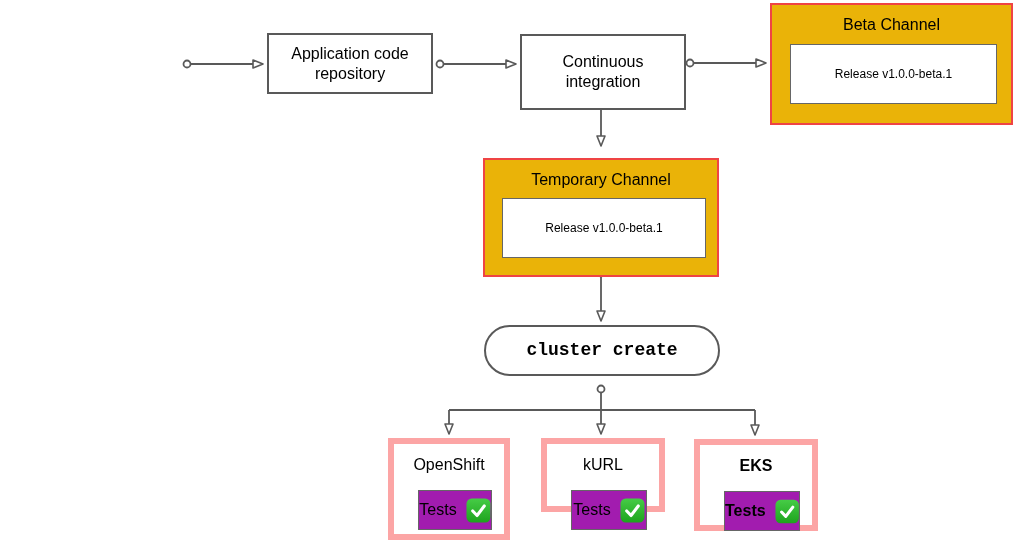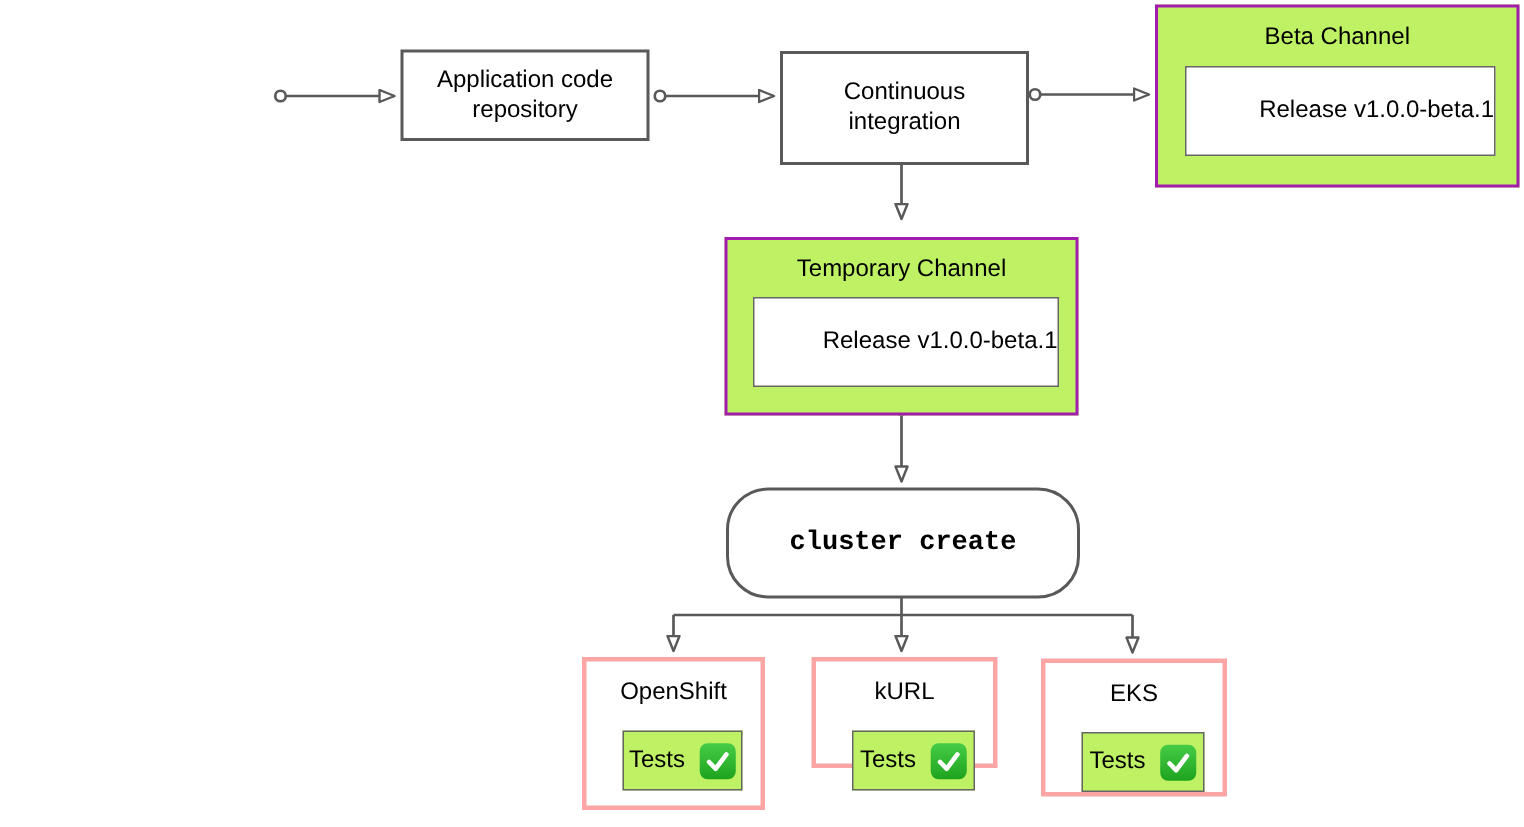--- a/index.html
+++ b/index.html
@@ -10,44 +10,44 @@
   .wires { position:absolute; left:0; top:0; }
 
   .node {
     position:absolute; background:#ffffff; border:2px solid #595959;
     box-sizing:border-box; display:flex; align-items:center; justify-content:center;
     text-align:center; font-size:16px; line-height:1.25;
   }
   #node-tag     { left:4px;   top:39px;  width:178px; height:50px; }
   #node-repo    { left:267px; top:33px;  width:166px; height:61px; padding:0 10px; }
   #node-ci      { left:520px; top:34px;  width:166px; height:76px; padding:0 22px; }
-  #node-cluster { left:484px; top:325px; width:236px; height:74px;
+  #node-cluster { left:484px; top:325px; width:236px; height:51px;
                   font-family:"Liberation Mono", monospace; font-weight:bold; font-size:18px;border-radius:28px; }
 
   .group {
-    position:absolute; background:#bef264; border:2px solid #a21caf; box-sizing:border-box;
+    position:absolute; background:#eab308; border:2px solid #ef4444; box-sizing:border-box;
   }
   .group-title { text-align:center; font-size:16px; margin-top:11px; }
   .inner-box {
     position:absolute; background:#ffffff; border:1.5px solid #666666; box-sizing:border-box;
-    display:flex; align-items:center; justify-content:flex-end; font-size:16px;
+    display:flex; align-items:center; justify-content:center; font-size:12px;
   }
   #group-beta  { left:770px; top:3px;   width:243px; height:122px; }
   #group-beta .inner-box { left:18px; top:39px; width:207px; height:60px; }
   #group-temp  { left:483px; top:158px; width:236px; height:119px; }
   #group-temp .inner-box { left:17px; top:38px; width:204px; height:60px; }
 
-  .target { position:absolute; background:#ffffff; border:3px solid #fca5a5; box-sizing:border-box; }
+  .target { position:absolute; background:#ffffff; border:6px solid #fca5a5; box-sizing:border-box; }
   #target-openshift { left:388px; top:438px; width:122px; height:102px; }
   #target-kurl      { left:541px; top:438px; width:124px; height:74px; }
-  #target-eks       { left:694px; top:439px; width:124px; height:92px; }
+  #target-eks       { left:694px; top:439px; width:124px; height:92px;font-weight:bold; }
   .target .group-title { margin-top:12px; }
   .tests-box {
     position:absolute; left:12px; right:12px; top:46px; height:40px;
-    border:1.5px solid #666666; box-sizing:border-box; background:#bef264;
+    border:1.5px solid #666666; box-sizing:border-box; background:#a21caf;
     display:flex; align-items:center; justify-content:center; gap:9px; font-size:16px;margin-left:12px;
   }
   .check-icon { width:25px; height:25px; display:block; }
 </style>
 </head>
 <body>
 
 <div class="canvas">
 
   <svg class="wires" width="1016" height="551" aria-hidden="true">

